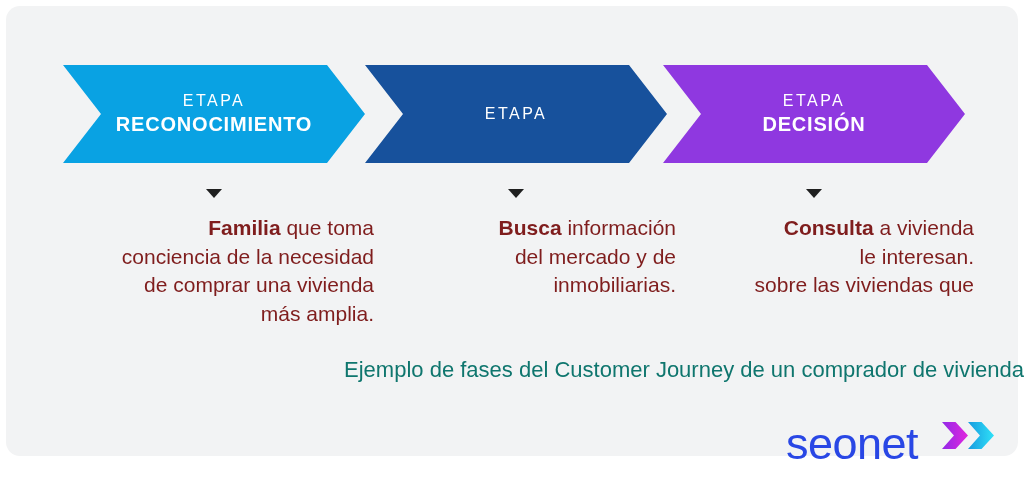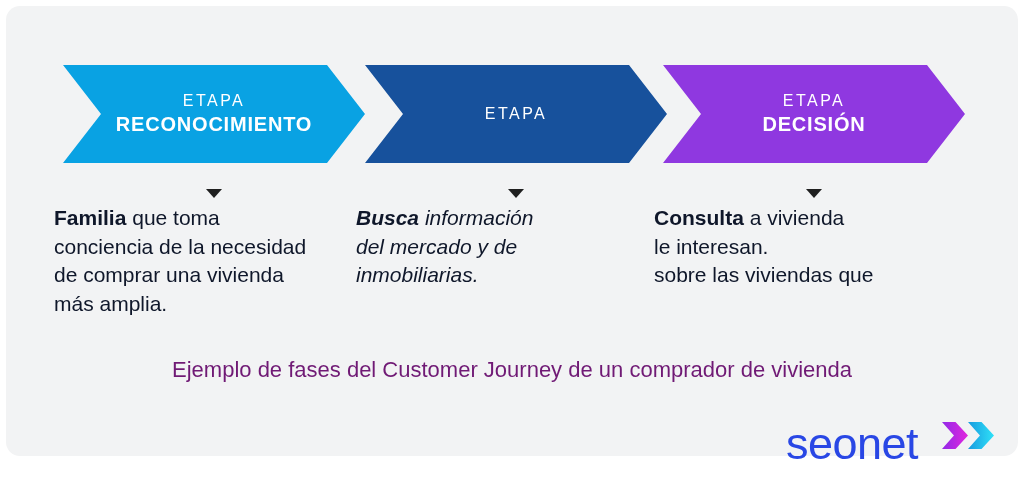--- a/index.html
+++ b/index.html
@@ -53,29 +53,29 @@
     width: 0; height: 0;
     border-left: 8px solid transparent;
     border-right: 8px solid transparent;
     border-top: 9px solid #1f1f1f;
   }
   .tri-1 { left: 206px; }
   .tri-2 { left: 508px; }
   .tri-3 { left: 806px; }
   .desc-col {
     position: absolute;
-    top: 204px;
+    top: 214px;
     width: 320px;
-    text-align: left;
-    color: #0f172a;
+    text-align: right;
+    color: #7f1d1d;
     font-size: 21px;
     line-height: 28.5px;
   }
   .desc-1 { left: 54px; }
-  .desc-2 { left: 356px; font-style: italic; }
+  .desc-2 { left: 356px; }
   .desc-3 { left: 654px; }
   .desc-col b { font-weight: 700; }
   .caption {
     position: absolute;
     top: 357px; left: 0;
     width: 1024px;
     text-align: center;
     font-size: 22px;
     font-weight: 500;
     color: #1766b5;
@@ -135,19 +135,19 @@
     <div class="desc-line">del mercado y de</div>
     <div class="desc-line">inmobiliarias.</div>
   </div>
 
   <div class="desc-col desc-3">
     <div class="desc-line"><b>Consulta</b> <span>a vivienda</span></div>
     <div class="desc-line">le interesan.</div>
     <div class="desc-line">sobre las viviendas que</div>
   </div>
 
-  <div class="caption" style="color: #701a75;">Ejemplo de fases del Customer Journey de un comprador de vivienda</div>
+  <div class="caption" style="color: #0f766e; text-align: right;">Ejemplo de fases del Customer Journey de un comprador de vivienda</div>
 
   <div class="logo-text" style="color: rgb(41, 71, 229);">seonet</div>
   <div class="logo-chevron chev-1" id="logo-chev-1" style="background: linear-gradient(90deg, rgb(145, 41, 232), rgb(226, 39, 221));"></div>
   <div class="logo-chevron chev-2" id="logo-chev-2" style="background: linear-gradient(90deg, rgb(24, 155, 223), rgb(47, 225, 248));"></div>
 
 </div>
 
 </body></html>

